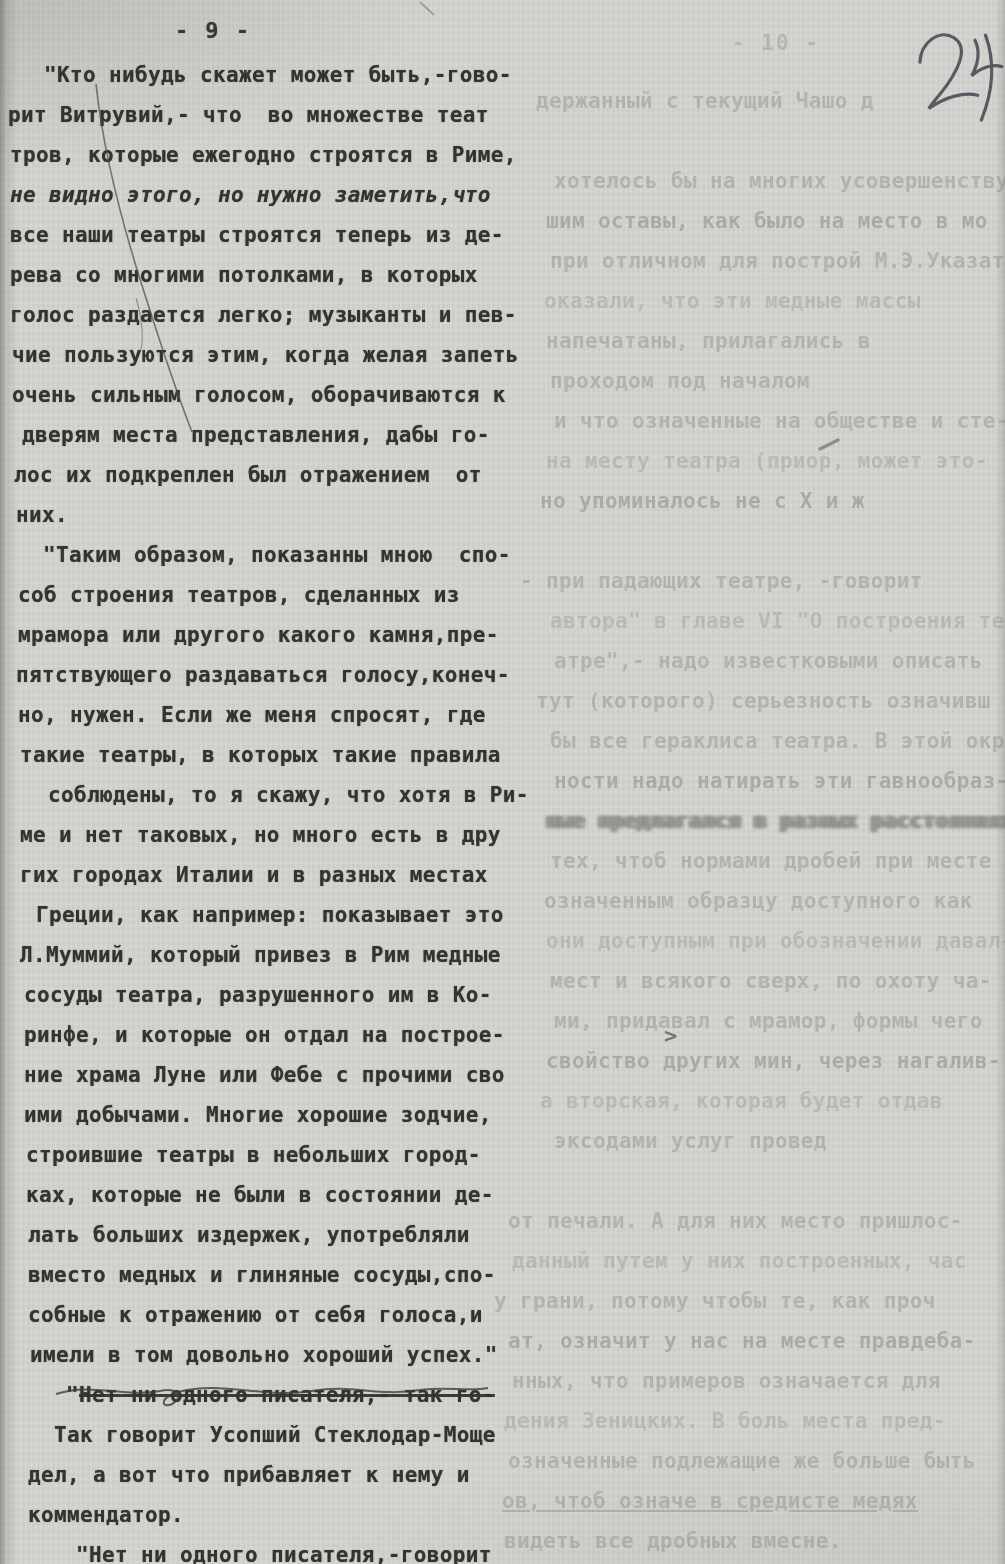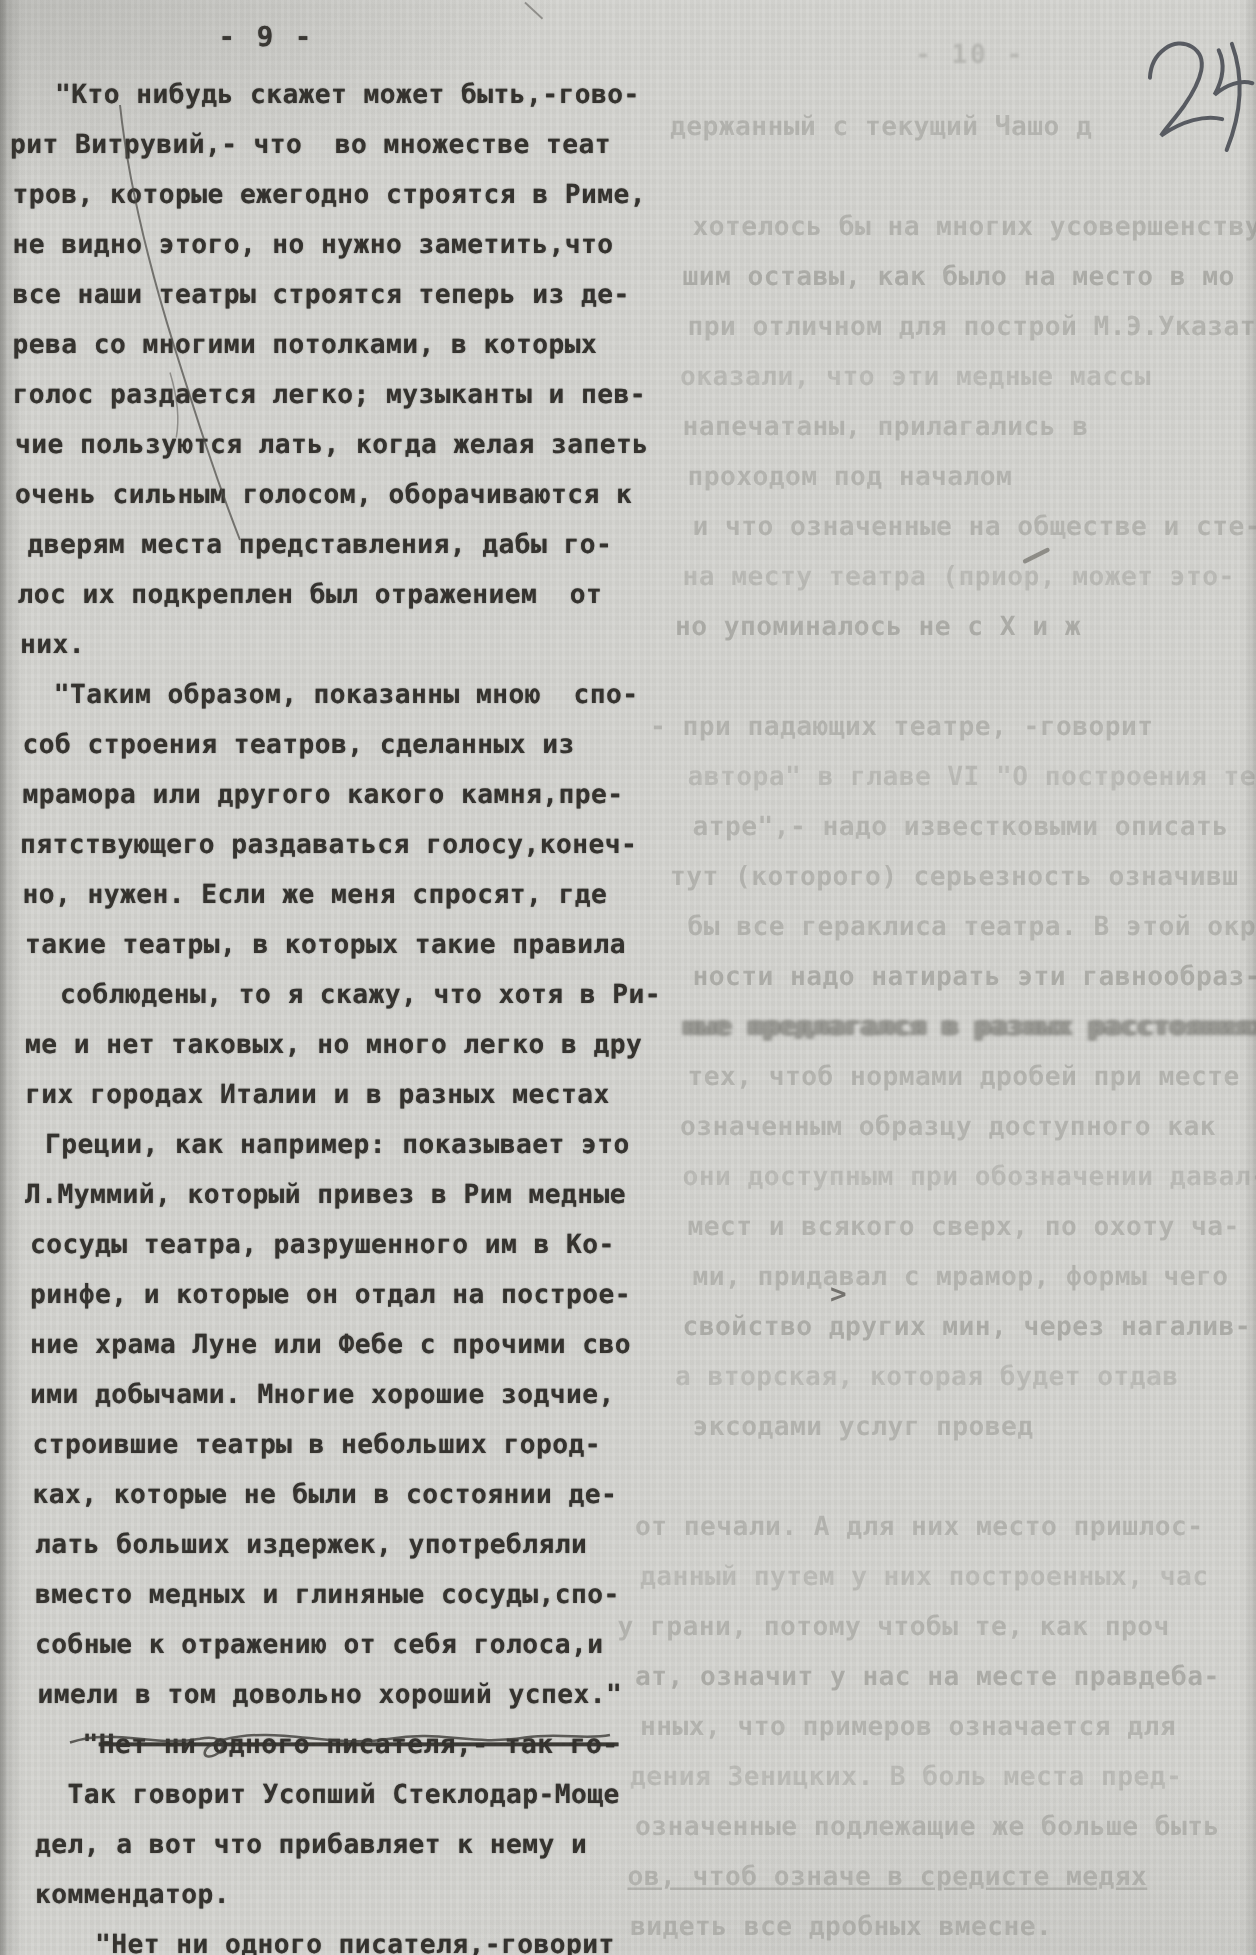--- a/index.html
+++ b/index.html
@@ -76,37 +76,37 @@
 <div id="page">
 
   <div class="page-number">- 9 -</div>
 
   <div class="ghost-header">- 10 -</div>
 
   <div id="main-text">
       <div class="typed-line" style="top: 62px; left: 44px;">"Кто нибудь скажет может быть,-гово-</div>
       <div class="typed-line" style="top: 102px; left: 8px;">рит Витрувий,- что  во множестве теат</div>
       <div class="typed-line" style="top: 142px; left: 10px;">тров, которые ежегодно строятся в Риме,</div>
-      <div class="typed-line" style="top: 182px; left: 10px;">не видно этого, но нужно заметить,что</div>
+      <div class="typed-line" style="top: 182px; left: 10px; font-style: italic;">не видно этого, но нужно заметить,что</div>
       <div class="typed-line" style="top: 222px; left: 10px;">все наши театры строятся теперь из де-</div>
       <div class="typed-line" style="top: 262px; left: 10px;">рева со многими потолками, в которых</div>
       <div class="typed-line" style="top: 302px; left: 10px;">голос раздается легко; музыканты и пев-</div>
-      <div class="typed-line" style="top: 342px; left: 12px;">чие пользуются лать, когда желая запеть</div>
+      <div class="typed-line" style="top: 342px; left: 12px;">чие пользуются этим, когда желая запеть</div>
       <div class="typed-line" style="top: 382px; left: 12px;">очень сильным голосом, оборачиваются к</div>
       <div class="typed-line" style="top: 422px; left: 22px;">дверям места представления, дабы го-</div>
       <div class="typed-line" style="top: 462px; left: 14px;">лос их подкреплен был отражением  от</div>
       <div class="typed-line" style="top: 502px; left: 16px;">них.</div>
       <div class="typed-line" style="top: 542px; left: 43px;">"Таким образом, показанны мною  спо-</div>
       <div class="typed-line" style="top: 582px; left: 18px;">соб строения театров, сделанных из</div>
       <div class="typed-line" style="top: 622px; left: 18px;">мрамора или другого какого камня,пре-</div>
       <div class="typed-line" style="top: 662px; left: 16px;">пятствующего раздаваться голосу,конеч-</div>
       <div class="typed-line" style="top: 702px; left: 18px;">но, нужен. Если же меня спросят, где</div>
       <div class="typed-line" style="top: 742px; left: 20px;">такие театры, в которых такие правила</div>
       <div class="typed-line" style="top: 782px; left: 12px; margin-left: 36px;">соблюдены, то я скажу, что хотя в Ри-</div>
-      <div class="typed-line" style="top: 822px; left: 20px;">ме и нет таковых, но много легко в дру</div>
+      <div class="typed-line" style="top: 822px; left: 20px;">ме и нет таковых, но много есть в дру</div>
       <div class="typed-line" style="top: 862px; left: 20px;">гих городах Италии и в разных местах</div>
       <div class="typed-line" style="top: 902px; left: 20px; margin-left: 16px;">Греции, как например: показывает это</div>
       <div class="typed-line" style="top: 942px; left: 20px;">Л.Муммий, который привез в Рим медные</div>
       <div class="typed-line" style="top: 982px; left: 24px;">сосуды театра, разрушенного им в Ко-</div>
       <div class="typed-line" style="top: 1022px; left: 24px;">ринфе, и которые он отдал на построе-</div>
       <div class="typed-line" style="top: 1062px; left: 24px;">ние храма Луне или Фебе с прочими сво</div>
       <div class="typed-line" style="top: 1102px; left: 24px;">ими добычами. Многие хорошие зодчие,</div>
       <div class="typed-line" style="top: 1142px; left: 26px;">строившие театры в небольших город-</div>
       <div class="typed-line" style="top: 1182px; left: 26px;">ках, которые не были в состоянии де-</div>
       <div class="typed-line" style="top: 1222px; left: 28px;">лать больших издержек, употребляли</div>

